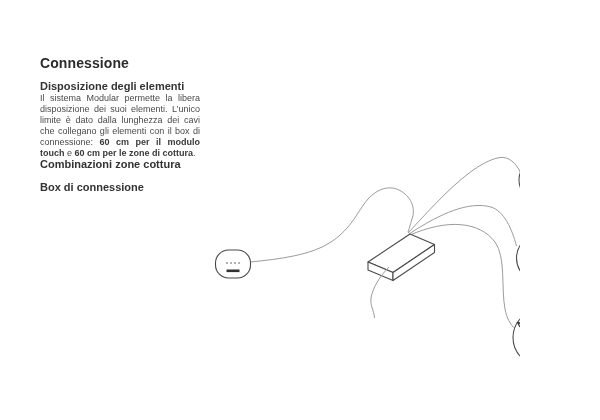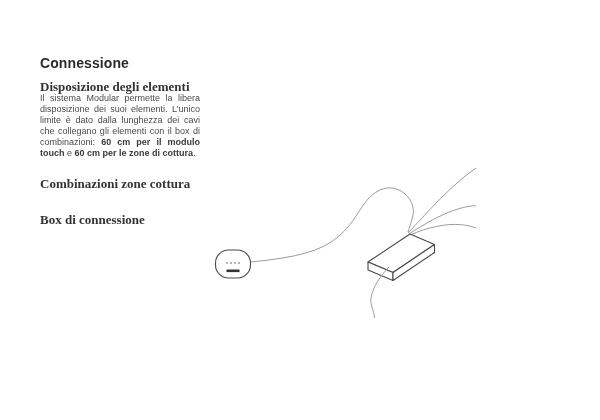--- a/index.html
+++ b/index.html
@@ -1,31 +1,31 @@
 <!DOCTYPE html>
 <html style="--cable: #9b9b9b; --outline: #4a4a4a; --arrow: #2f2f2f; --label: #3d3d3d;"><head>
 <meta charset="utf-8">
 <style>
   html,body { margin:0; padding:0; background:#fff; }
   .canvas {
     position:relative; width:476px; height:420px; background:#fff;
-    overflow:hidden; font-family:"Liberation Sans", sans-serif;
+    overflow:hidden; font-family:"Liberation Sans", sans-serif;padding-left:44px;
   }
   .text-col { position:absolute; left:40px; top:53px; width:160px; color:#4a4a4a; }
   h1 {
     margin:0; font-size:14px; line-height:20px; font-weight:bold;
     color:#2b2b2b; letter-spacing:0.1px;
   }
   h1 span { display:block; }
   h2 {
-    margin:0; font-size:13px; line-height:11px; font-weight:bold; color:#333;font-family:Liberation Serif, serif;
+    margin:0; font-size:11px; line-height:11px; font-weight:bold; color:#333;
   }
   .sec1 h2 { margin-top:8px; }
-  .sec2 h2 { margin-top:19px; }
-  .sec3 h2 { margin-top:25px; }
+  .sec2 h2 { }
+  .sec3 h2 { margin-top:12px; }
   p.body {
     margin:0.5px 0 0 0; font-size:9px; line-height:11px;
     text-align:justify; color:#4a4a4a;
   }
   p.body span.b { font-weight:bold; color:#3a3a3a; }
   svg.diagram { position:absolute; left:0; top:0; }
   .cable { fill:none; stroke:var(--cable,#9b9b9b); stroke-width:1; }
   .outline { fill:#ffffff; stroke:var(--outline,#4a4a4a); stroke-width:1.1; stroke-linejoin:round; }
   .arrowline { fill:none; stroke:var(--arrow,#2f2f2f); stroke-width:1; }
   .labelbg { fill:#ffffff; stroke:none; }
@@ -41,21 +41,21 @@
 
 <div class="canvas">
 
   <div class="text-col">
     <h1>
       <span>Connessione</span>
     </h1>
 
     <div class="sec1">
       <h2>Disposizione degli elementi</h2>
-      <p class="body"><span>Il sistema Modular permette la libera disposizione dei suoi elementi. L’unico limite è dato dalla lunghezza dei cavi che collegano gli elementi con il box di combinazioni: </span><span class="b">60 cm per il modulo touch</span><span> e </span><span class="b">60 cm per le zone di cottura</span><span>.</span></p>
+      <p class="body"><span>Il sistema Modular permette la libera disposizione dei suoi elementi. L’unico limite è dato dalla lunghezza dei cavi che collegano gli elementi con il box di connessione: </span><span class="b">60 cm per il modulo touch</span><span> e </span><span class="b">60 cm per le zone di cottura</span><span>.</span></p>
     </div>
 
     <div class="sec2">
       <h2>Combinazioni zone cottura</h2>
     </div>
 
     <div class="sec3">
       <h2>Box di connessione</h2>
     </div>
   </div>

